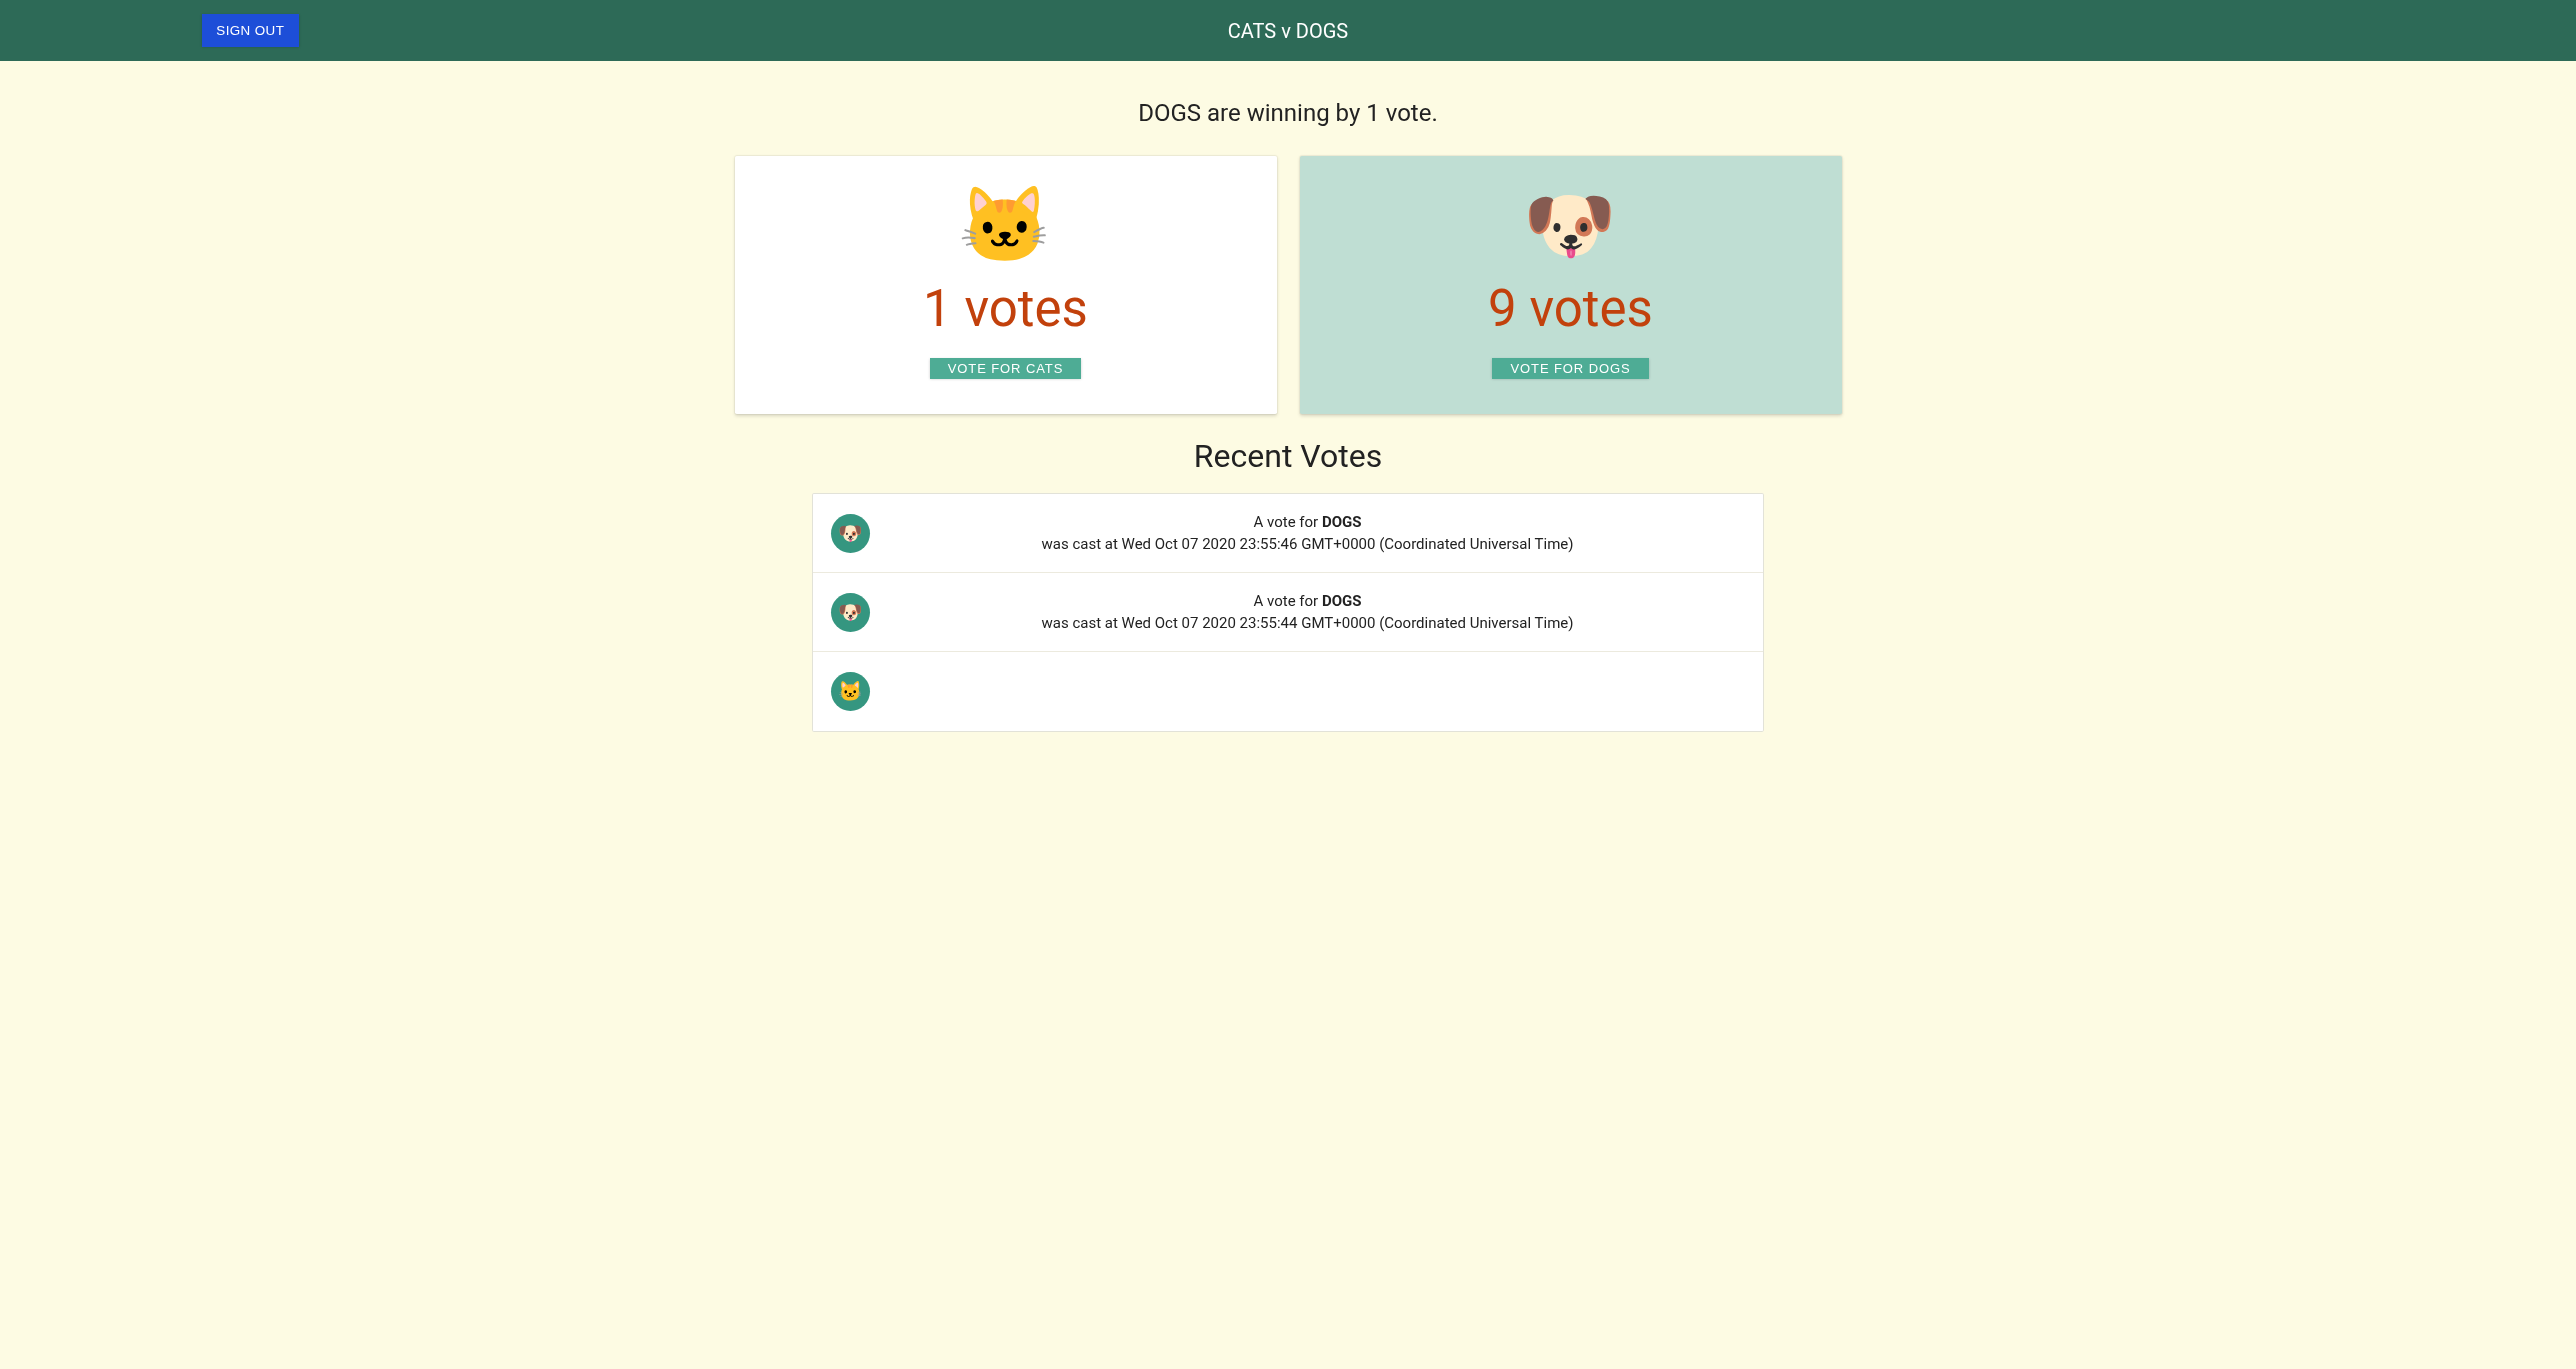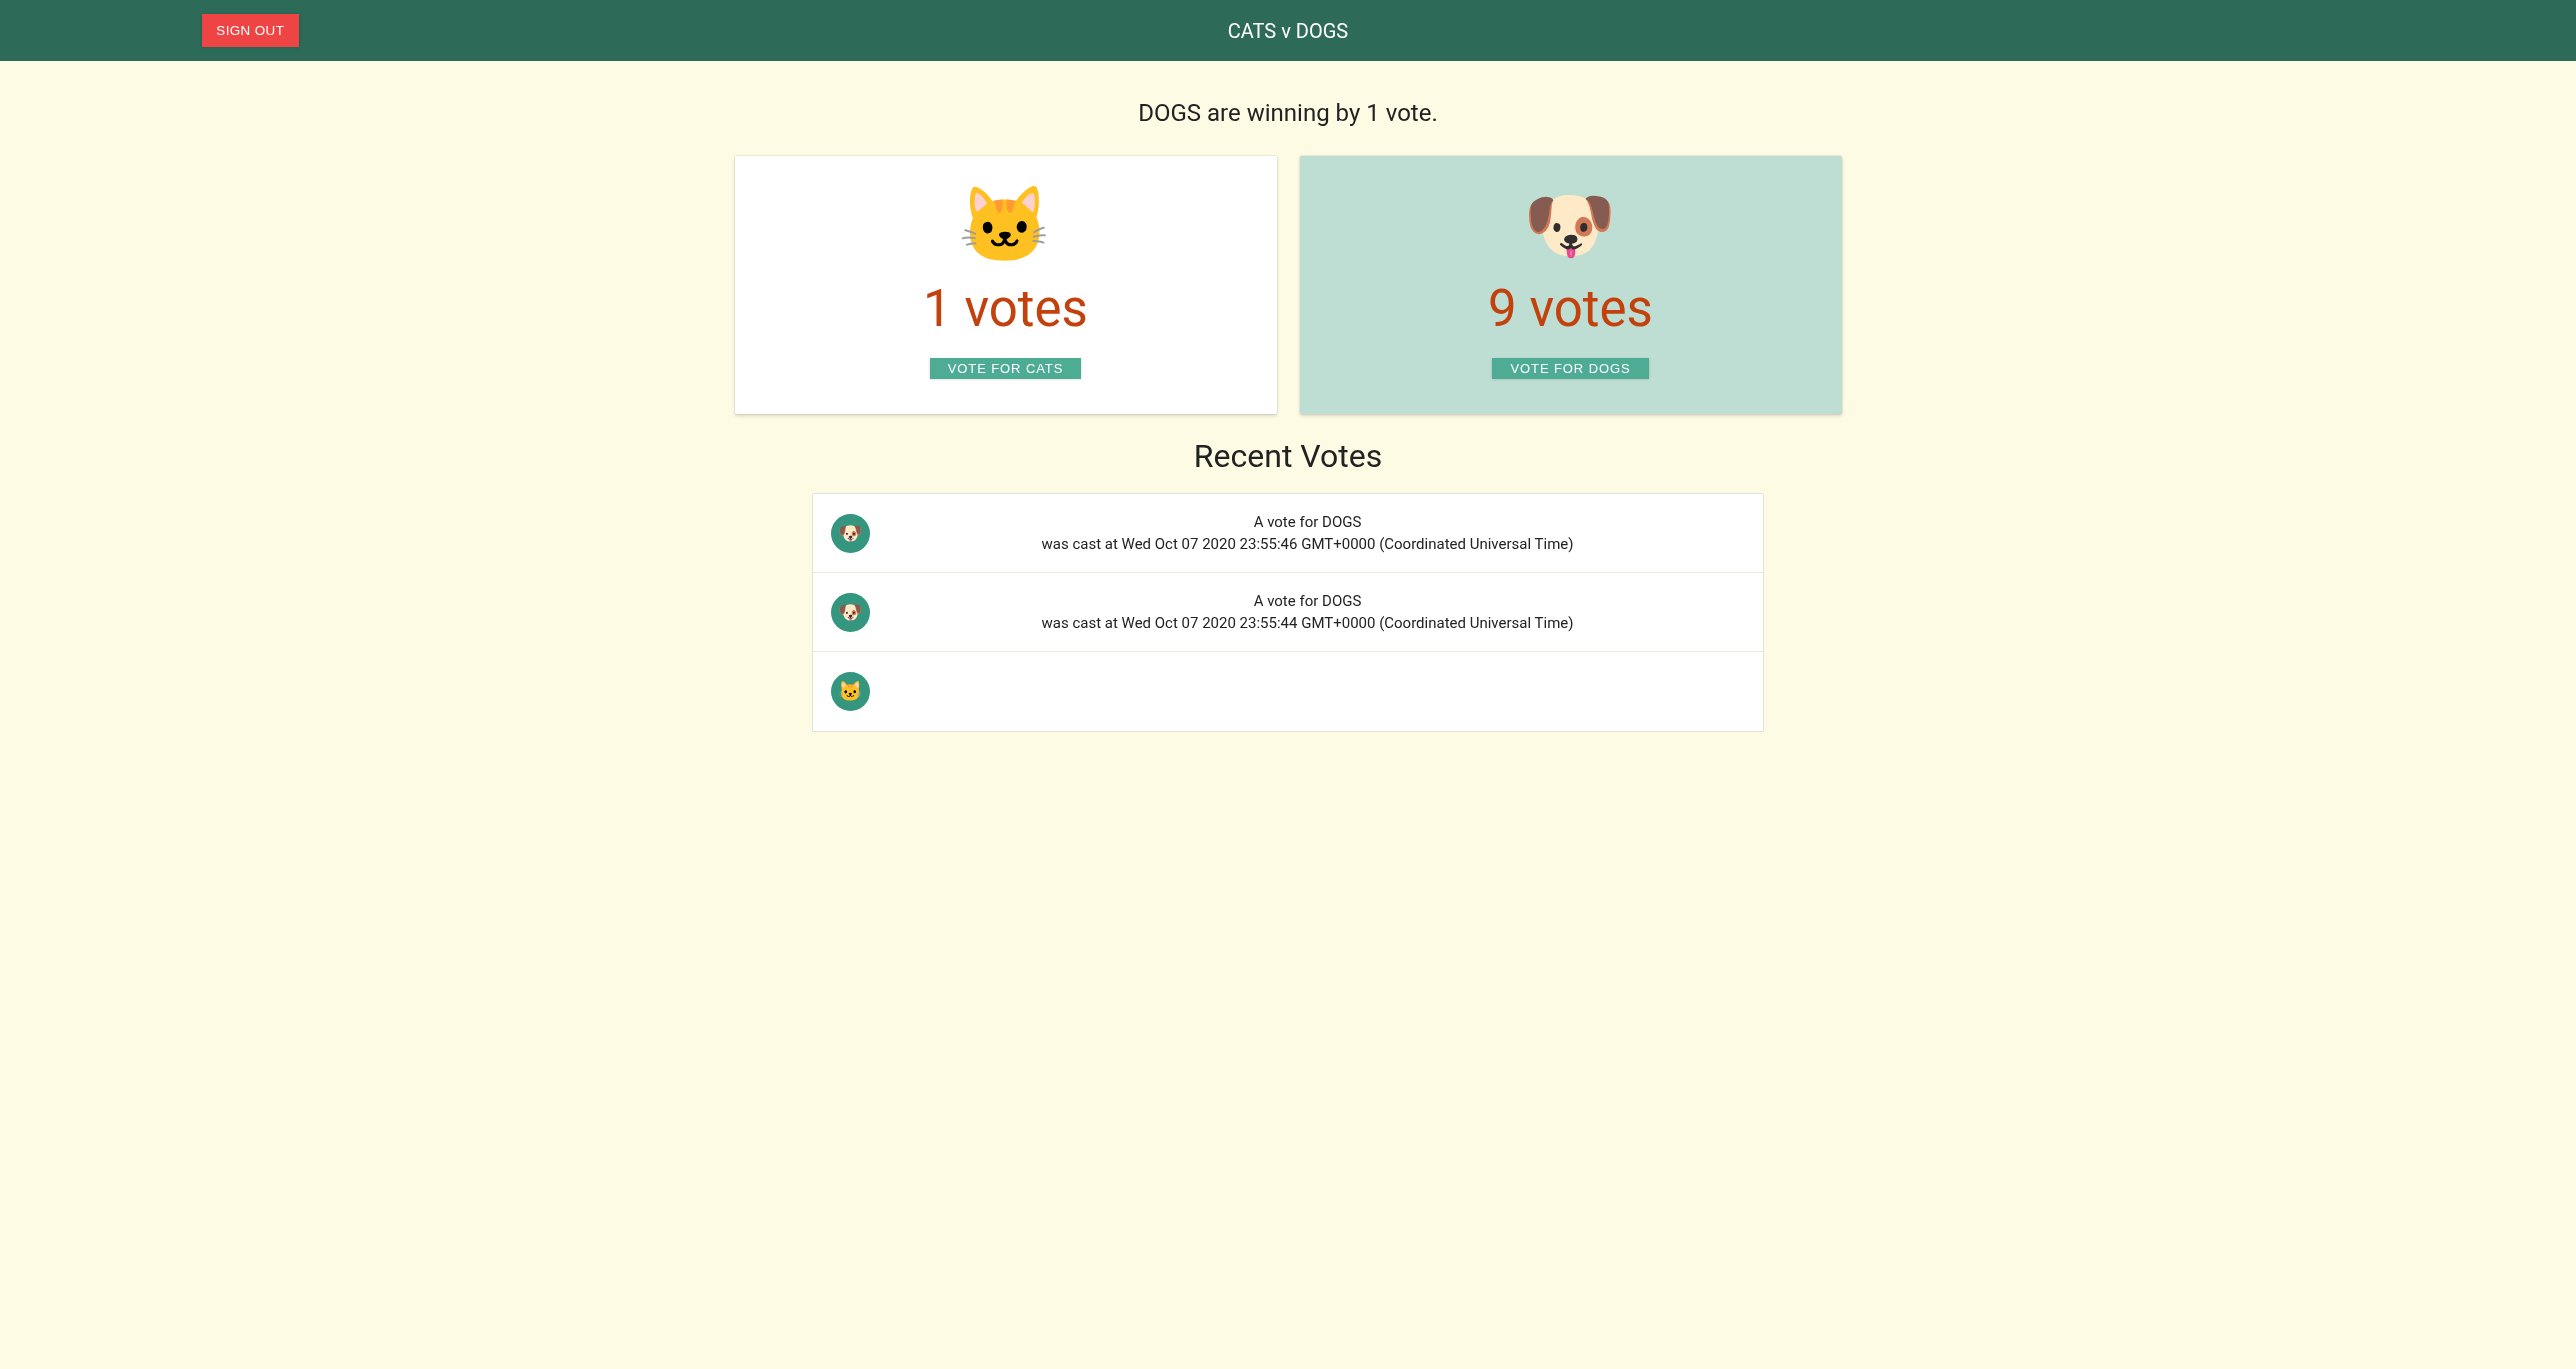--- a/index.html
+++ b/index.html
@@ -16,21 +16,21 @@
       background: #2d6a57;
       display: flex;
       align-items: center;
       padding: 9px 18px;
       position: relative;
       height: 61px;
     }
     .signout-btn {
       position: absolute;
       left: 202px;
-      background: #ef4444;
+      background: #1d4ed8;
       color: #fff;
       border: none;
       padding: 9px 14.3px;
       font-size: 13.4px;
       letter-spacing: 0.4px;
       font-weight: 500;
       cursor: pointer;
       box-shadow: 0 0.9px 2.7px rgba(0,0,0,0.2);
     }
     .header-title {
@@ -130,21 +130,21 @@
       flex-shrink: 0;
     }
     .vote-text {
       flex: 1;
       text-align: center;
       font-size: 15px;
       line-height: 1.5;
       color: #222;
     }
     .vote-text b {
-      font-weight: 400;
+      font-weight: 700;
       text-align: center;
     }
   </style>
 </head>
 <body>
 
 <div class="header">
   <button class="signout-btn">SIGN OUT</button>
   <div class="header-title">CATS v DOGS</div>
 </div>

